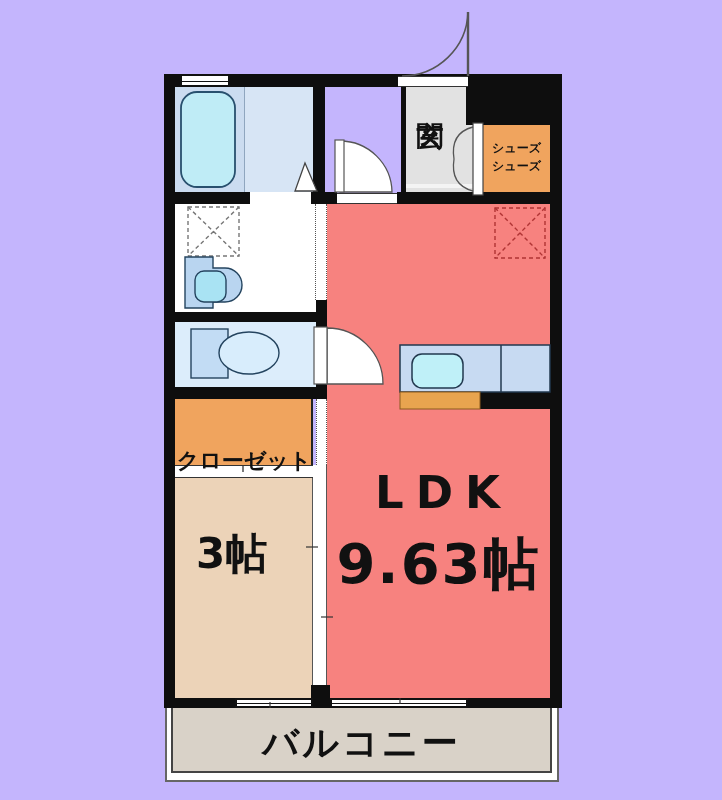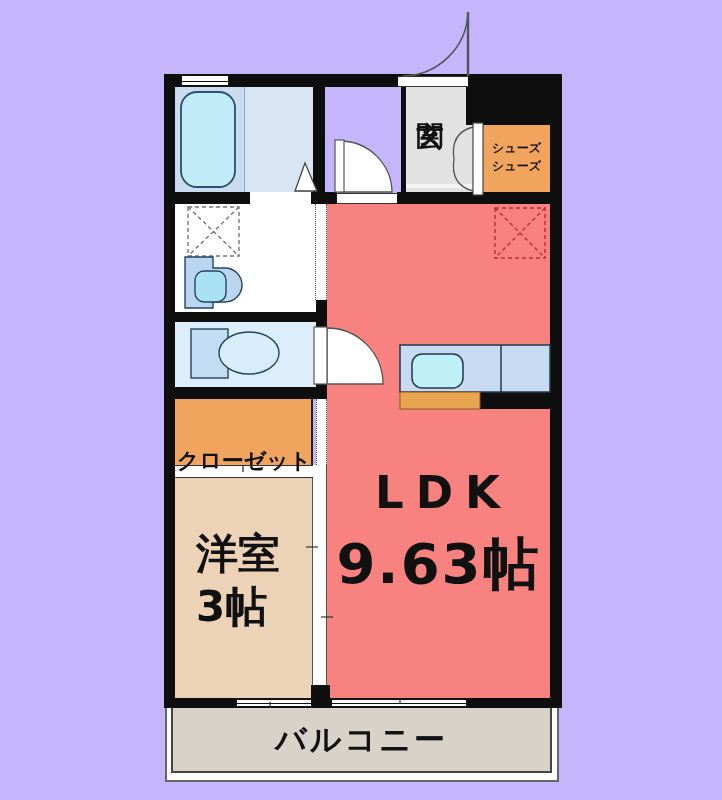--- a/index.html
+++ b/index.html
@@ -142,24 +142,23 @@
   <div class="lbl" style="left:412px;top:99px;width:34px;height:72px;font-size:27px;line-height:1.2;writing-mode:vertical-rl;text-orientation:upright;letter-spacing:3px;">玄関</div>
 
   <div class="lbl" style="left:483px;top:139px;width:67px;text-align:center;font-size:12px;line-height:1.5;">
     <span>シューズ</span><br>
     <span>シューズ</span>
   </div>
 
   <div class="lbl" style="left:175px;top:418px;width:138px;text-align:center;font-size:22px;margin-top:28px;">クローゼット</div>
 
   <div class="lbl" style="left:196px;top:528px;font-size:42px;line-height:1.25;">
-    <div>洋室</div>
     <div>3帖</div>
   </div>
 
   <div class="lbl" style="left:327px;top:466px;width:223px;text-align:center;">
     <div style="font-size:45px;letter-spacing:12px;margin-left:10px;">LDK</div>
     <div style="font-size:56px;margin-top:8px;letter-spacing:2px;">9.63帖</div>
   </div>
 
-  <div class="lbl" style="left:171px;top:719px;width:381px;text-align:center;font-size:31px;letter-spacing:3px;">バルコニー</div>
+  <div class="lbl" style="left:171px;top:719px;width:381px;text-align:center;font-size:36px;letter-spacing:3px;">バルコニー</div>
 
 </div>
 
 </body></html>

